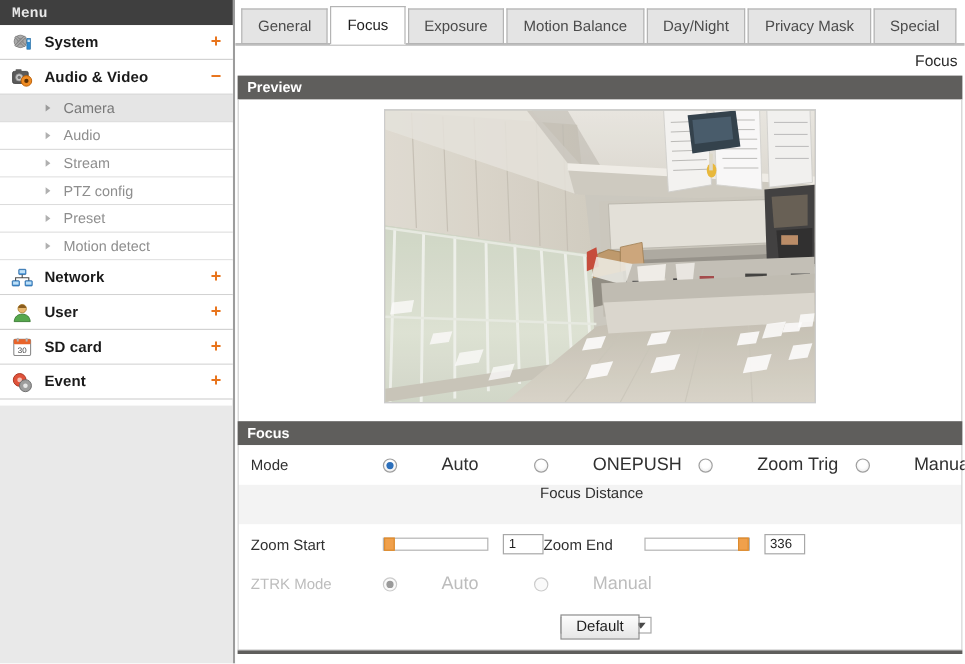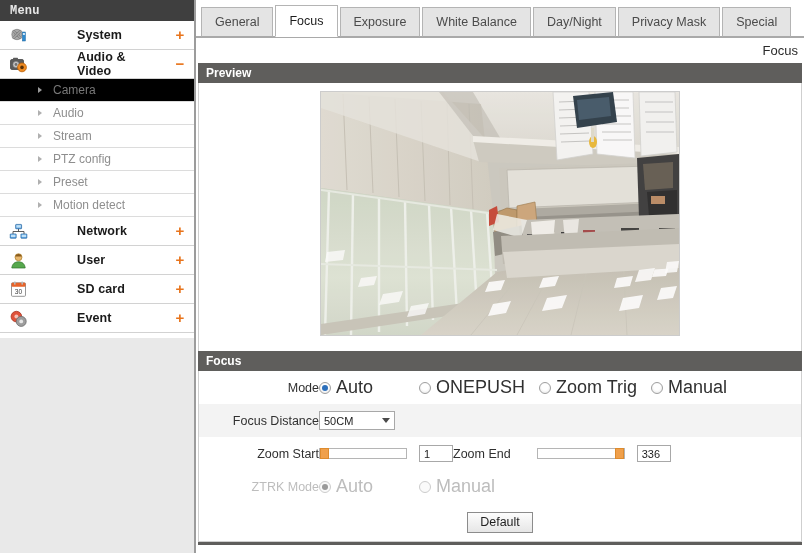--- a/index.html
+++ b/index.html
@@ -49,21 +49,20 @@
   }
   .nav-group {
     border-bottom: 1px solid #d2d2d2;
     height: 29px;
     display: flex;
     align-items: center;
     padding: 0 8px 0 9px;
     box-sizing: border-box;
     background: #ffffff;
     cursor: pointer;
-    gap: 40px;
   }
   .nav-group .ico {
     width: 19px;
     height: 19px;
     flex: 0 0 19px;
     margin-right: 9px;
     position: relative;
     display: block;
   }
   .nav-group .ico svg { display: block; }
@@ -89,21 +88,21 @@
     display: flex;
     align-items: center;
     padding-left: 38px;
     box-sizing: border-box;
     color: #8e8e8e;
     font-size: 12px;
     background: #ffffff;
     cursor: pointer;
   }
   .subitem.active {
-    background: #000000;
+    background: #e5e5e5;
     color: #787878;
   }
   .subitem .arrow {
     width: 0; height: 0;
     border-left: 4px solid #b0b0b0;
     border-top: 3.5px solid transparent;
     border-bottom: 3.5px solid transparent;
     margin-right: 7px;
     flex: 0 0 4px;
   }
@@ -229,29 +228,28 @@
     box-sizing: border-box;
   }
   .frow {
     display: flex;
     align-items: center;
     height: 33px;
     padding-left: 10px;
     box-sizing: border-box;
     background: #ffffff;
   }
-  .frow.alt { background: #f3f3f3; }
+  .frow.alt { background: #f3f3f3; flex-direction: column; }
   .frow.disabled .flabel,
   .frow.disabled .rlabel { color: #bdbdbd; }
   .flabel {
     width: 110px;
     flex: 0 0 110px;
     font-size: 12.5px;
     color: #303030;
-    text-align: right;
   }
 
   
   .radio-opt {
     display: flex;
     align-items: center;
     cursor: pointer;
     margin-right: 16px;
   }
   .radio {
@@ -267,21 +265,21 @@
   .radio.checked::after {
     content: "";
     position: absolute;
     left: 2px; top: 2px;
     width: 6px; height: 6px;
     border-radius: 50%;
     background: #2c6fbb;
   }
   .radio.checked.dim::after { background: #9a9a9a; }
   .radio.dim { border-color: #cccccc; background: #fafafa; }
-  .rlabel { font-size: 18px; color: #303030; white-space: nowrap; }
+  .rlabel { font-size: 15px; color: #303030; white-space: nowrap; margin-left: 32px; }
 
   
   .sel {
     width: 76px;
     height: 19px;
     border: 1px solid #a8a8a8;
     background: #ffffff;
     display: flex;
     align-items: center;
     padding: 0 4px;
@@ -496,21 +494,21 @@
       <div class="tab">
         <span>General</span>
       </div>
       <div class="tab selected">
         <span>Focus</span>
       </div>
       <div class="tab">
         <span>Exposure</span>
       </div>
       <div class="tab">
-        <span>White Balance</span>
+        <span>Motion Balance</span>
       </div>
       <div class="tab">
         <span>Day/Night</span>
       </div>
       <div class="tab">
         <span>Privacy Mask</span>
       </div>
       <div class="tab">
         <span>Special</span>
       </div>

